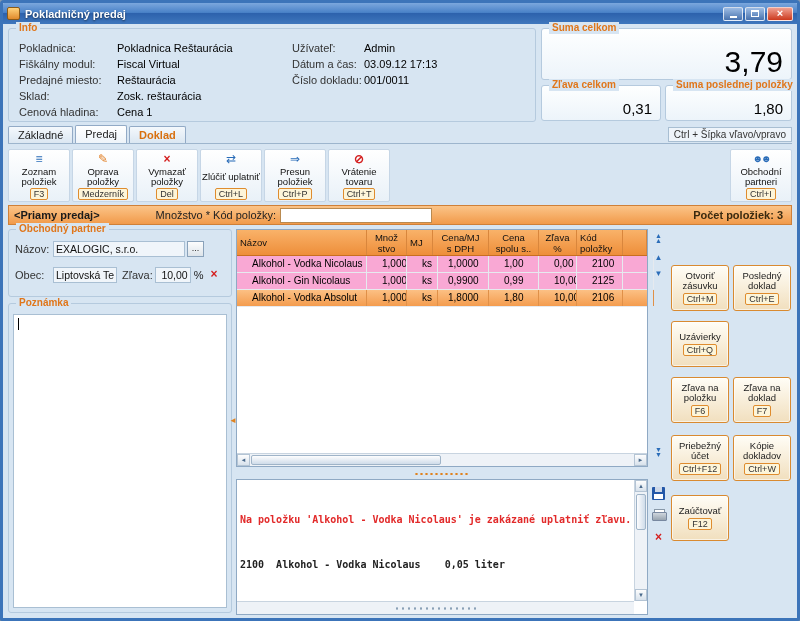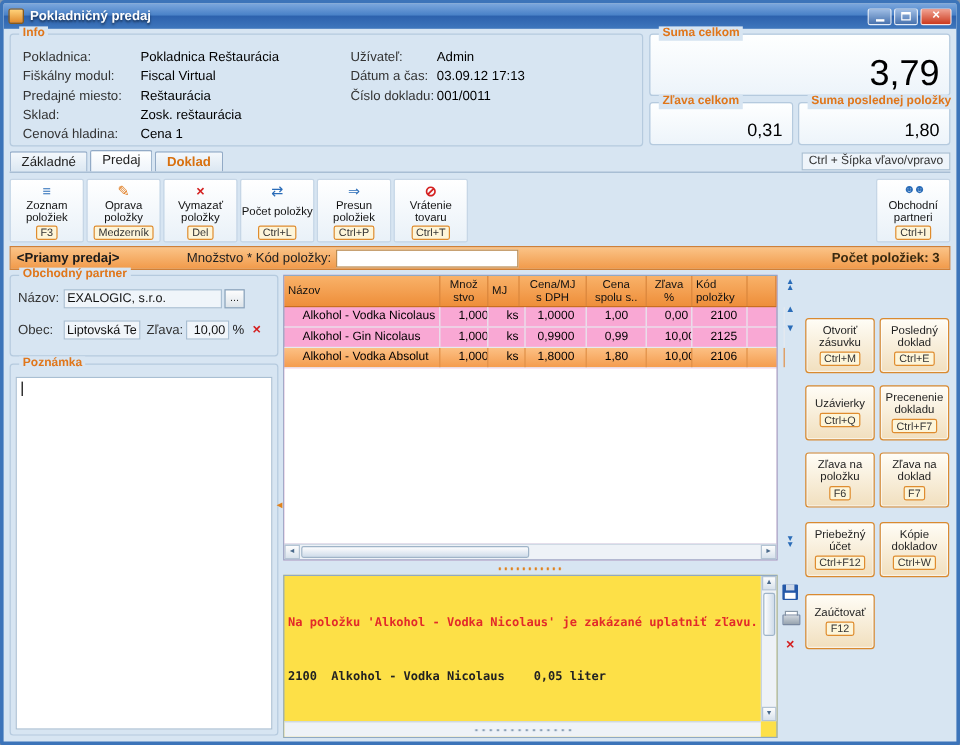--- a/index.html
+++ b/index.html
@@ -69,21 +69,21 @@
 .floppy{position:absolute;left:1px;top:258px;width:13px;height:13px;background:#2458a8;border-radius:1px;cursor:pointer}
 .floppy::before{content:"";position:absolute;left:3px;top:0;width:7px;height:5px;background:#cdd8e8}
 .floppy::after{content:"";position:absolute;left:2px;bottom:1px;width:9px;height:5px;background:#fff}
 .printer{position:absolute;left:1px;top:280px;width:13px;height:12px;cursor:pointer}
 .printer::before{content:"";position:absolute;left:2px;top:0;width:9px;height:4px;background:#fff;border:1px solid #8898a8}
 .printer::after{content:"";position:absolute;left:0;top:3px;width:13px;height:7px;background:linear-gradient(#cfd6dd,#98a4b0);border:1px solid #7888a0;border-radius:1px}
 .xlog{position:absolute;left:1px;top:302px;width:13px;text-align:center;color:#d41f1f;font-weight:bold;font-size:12px;line-height:13px;cursor:pointer}
 .splitter{position:absolute;left:233px;top:466px;width:412px;height:9px;display:flex;align-items:center;justify-content:center;cursor:row-resize}
 .grip{width:56px;height:4px;background-image:radial-gradient(circle,#e0821e 1px,transparent 1.3px);background-size:5px 4px}
 .collapse{position:absolute;left:226px;top:414px;color:#e0821e;font-size:8px;line-height:8px;cursor:pointer}
-.log{position:absolute;left:233px;top:476px;width:412px;height:136px;border:1px solid #8fa9c4;background:#fde047}
+.log{position:absolute;left:233px;top:476px;width:412px;height:136px;border:1px solid #8fa9c4;background:#ffffff}
 .logtext{position:absolute;left:3px;top:2px;right:15px;bottom:13px;overflow:hidden;font-family:"DejaVu Sans Mono",monospace;font-size:10px;font-weight:bold;line-height:15px;white-space:pre}
 .logline{color:#222}
 .logline.error{color:#e22a2a}
 .vscroll{position:absolute;right:0;top:0;width:13px;bottom:13px;background:#eef2f7;border-left:1px solid #c8d4e0}
 .vscroll .sbtn{position:absolute;left:0;width:12px}
 .vscroll .sbtn.top{top:0}
 .vscroll .sbtn.bottom{bottom:0}
 .vthumb{position:absolute;left:1px;top:14px;width:10px;height:36px;background:linear-gradient(90deg,#fdfdfe,#cfdcea);border:1px solid #9fb4c8;border-radius:2px;cursor:pointer}
 .hscroll2{position:absolute;left:0;right:13px;bottom:0;height:13px;background:#eef2f7;border-top:1px solid #c8d4e0;display:flex;align-items:center;justify-content:center;cursor:pointer}
 .gripdots{width:84px;height:5px;background-image:radial-gradient(circle,#8aa0b6 1px,transparent 1.3px);background-size:6px 5px}
@@ -186,21 +186,21 @@
     <span class="tbl">Oprava položky</span>
     <span class="kbd">Medzerník</span>
   </div>
   <div class="tb" style="left:133px">
     <span class="tbi c-red">×</span>
     <span class="tbl">Vymazať položky</span>
     <span class="kbd">Del</span>
   </div>
   <div class="tb" style="left:197px">
     <span class="tbi c-blue">⇄</span>
-    <span class="tbl">Počet položky</span>
+    <span class="tbl">Zlúčiť uplatniť</span>
     <span class="kbd">Ctrl+L</span>
   </div>
   <div class="tb" style="left:261px">
     <span class="tbi c-blue">⇒</span>
     <span class="tbl">Presun položiek</span>
     <span class="kbd">Ctrl+P</span>
   </div>
   <div class="tb" style="left:325px">
     <span class="tbi c-red">⊘</span>
     <span class="tbl">Vrátenie tovaru</span>
@@ -356,24 +356,20 @@
       <span class="kbd">Ctrl+M</span>
     </div>
     <div class="abtn p12">
       <span class="albl">Posledný doklad</span>
       <span class="kbd">Ctrl+E</span>
     </div>
     <div class="abtn p21">
       <span class="albl">Uzávierky</span>
       <span class="kbd">Ctrl+Q</span>
     </div>
-    <div class="abtn p22">
-      <span class="albl">Precenenie dokladu</span>
-      <span class="kbd">Ctrl+F7</span>
-    </div>
     <div class="abtn p31">
       <span class="albl">Zľava na položku</span>
       <span class="kbd">F6</span>
     </div>
     <div class="abtn p32">
       <span class="albl">Zľava na doklad</span>
       <span class="kbd">F7</span>
     </div>
     <div class="abtn p41">
       <span class="albl">Priebežný účet</span>

